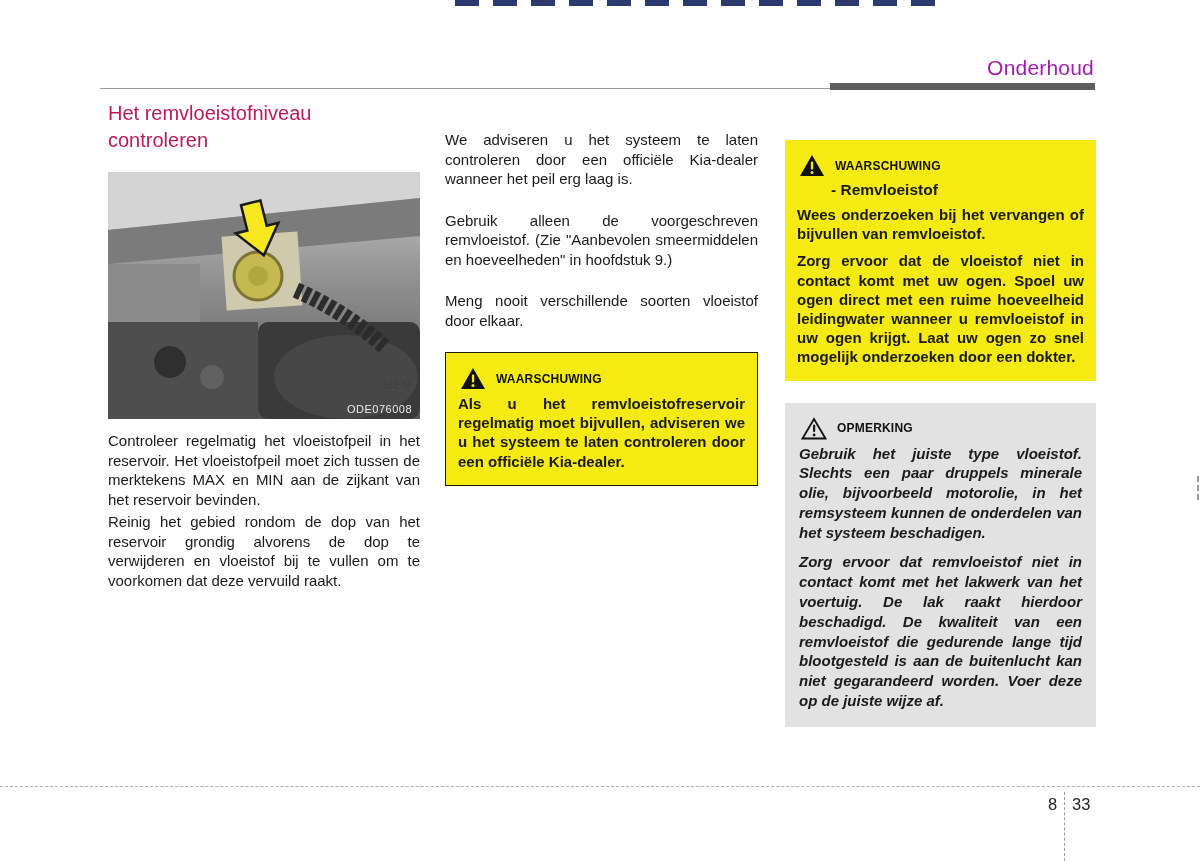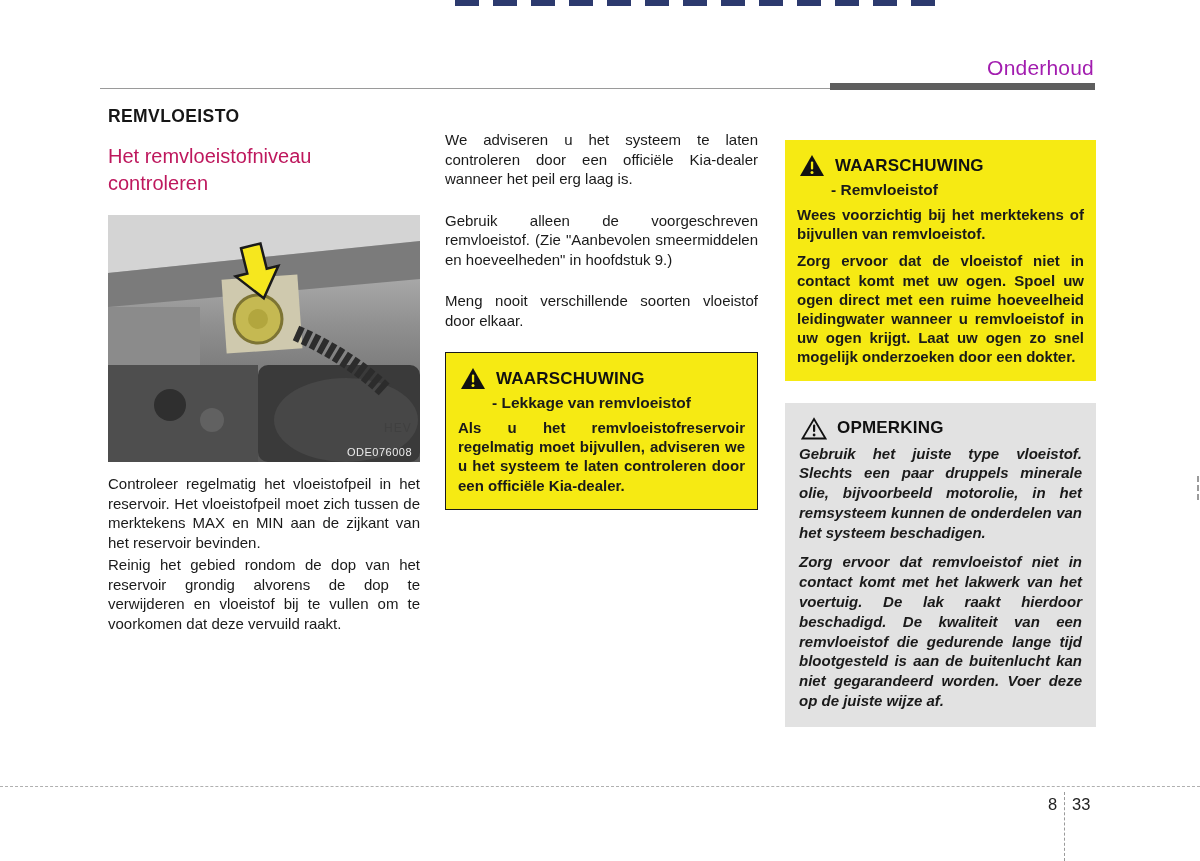--- a/index.html
+++ b/index.html
@@ -35,21 +35,21 @@
   .photo svg { display:block; width:100%; height:100%; }
   .img-code { position:absolute; right:8px; bottom:4px; font-size:11px; color:#ececec; letter-spacing:0.5px; }
   .engine-label { position:absolute; left:276px; top:206px; font-size:12px; color:#404040; letter-spacing:1px; }
 
   
   .warn-box { background:#f6ea13; padding:12px 12px 14px 12px; }
   .warn-box.bordered { border:1px solid #1a1a1a; }
   .note-box { background:#e2e2e2; padding:12px 14px 16px 14px; }
 
   .box-title-row { display:flex; align-items:center; gap:10px; margin:2px 0 4px 2px; }
-  .box-title { font-size:17px; font-weight:bold; color:#111; letter-spacing:0.2px; }
+  .box-title { font-size:12px; font-weight:bold; color:#111; letter-spacing:0.2px; }
   .box-subtitle { font-size:15.5px; font-weight:bold; margin:0 0 6px 34px; }
   .warn-box p.wtext { font-size:15px; font-weight:bold; line-height:1.28; text-align:justify; margin:0 0 8px 0; }
   .warn-box p.wtext:last-child { margin-bottom:0; }
   .note-box p.ntext { font-size:15px; font-weight:bold; font-style:italic; line-height:1.32; text-align:justify; margin:0 0 10px 0; }
   .note-box p.ntext:last-child { margin-bottom:0; }
 
   .tri-icon { width:26px; height:23px; flex:0 0 auto; }
 
   
   .footer-dash { position:absolute; left:0; right:0; top:786px; border-top:1px dashed #b0b0b0; }
@@ -65,21 +65,20 @@
 
 <div class="page">
 
   <div class="top-mark"></div>
 
   <div class="chapter-title">Onderhoud</div>
   <div class="rule-thin"></div>
   <div class="rule-thick"></div>
 
   <section class="col col1">
-    <h1 class="sec-title">REMVLOEISTO</h1>
     <h2 class="sub-title">Het remvloeistofniveau controleren</h2>
 
     <div class="photo">
       <svg viewBox="0 0 312 247" preserveAspectRatio="none">
         <defs>
           <linearGradient id="g1" x1="0" y1="0" x2="0" y2="1">
             <stop offset="0" stop-color="#c9c9c9"></stop>
             <stop offset="0.45" stop-color="#8f8f8f"></stop>
             <stop offset="1" stop-color="#555555"></stop>
           </linearGradient>
@@ -116,37 +115,36 @@
 
     <div class="warn-box bordered" style="margin-top:12px;">
       <div class="box-title-row">
         <svg class="tri-icon" viewBox="0 0 26 23">
           <polygon points="13,1 25,22 1,22" fill="#111"></polygon>
           <rect x="11.9" y="7.5" width="2.3" height="8" rx="1" fill="#f6ea13"></rect>
           <circle cx="13" cy="18.6" r="1.5" fill="#f6ea13"></circle>
         </svg>
         <span class="box-title">WAARSCHUWING</span>
       </div>
-      <div class="box-subtitle">- Lekkage van remvloeistof</div>
       <p class="wtext">Als u het remvloeistofreservoir regelmatig moet bijvullen, adviseren we u het systeem te laten controleren door een officiële Kia-dealer.</p>
     </div>
   </section>
 
   <section class="col col3">
     <div class="warn-box">
       <div class="box-title-row">
         <svg class="tri-icon" viewBox="0 0 26 23">
           <polygon points="13,1 25,22 1,22" fill="#111"></polygon>
           <rect x="11.9" y="7.5" width="2.3" height="8" rx="1" fill="#f6ea13"></rect>
           <circle cx="13" cy="18.6" r="1.5" fill="#f6ea13"></circle>
         </svg>
         <span class="box-title">WAARSCHUWING</span>
       </div>
       <div class="box-subtitle">- Remvloeistof</div>
-      <p class="wtext">Wees voorzichtig bij het merktekens of bijvullen van remvloeistof.</p>
+      <p class="wtext">Wees onderzoeken bij het vervangen of bijvullen van remvloeistof.</p>
       <p class="wtext">Zorg ervoor dat de vloeistof niet in contact komt met uw ogen. Spoel uw ogen direct met een ruime hoeveelheid leidingwater wanneer u remvloeistof in uw ogen krijgt. Laat uw ogen zo snel mogelijk onderzoeken door een dokter.</p>
     </div>
 
     <div class="note-box" style="margin-top:22px;">
       <div class="box-title-row">
         <svg class="tri-icon" viewBox="0 0 26 23">
           <polygon points="13,2 24.5,21.5 1.5,21.5" fill="none" stroke="#111" stroke-width="1.8"></polygon>
           <rect x="12" y="7.5" width="2.2" height="7.5" rx="1" fill="#111"></rect>
           <circle cx="13.1" cy="18" r="1.4" fill="#111"></circle>
         </svg>

